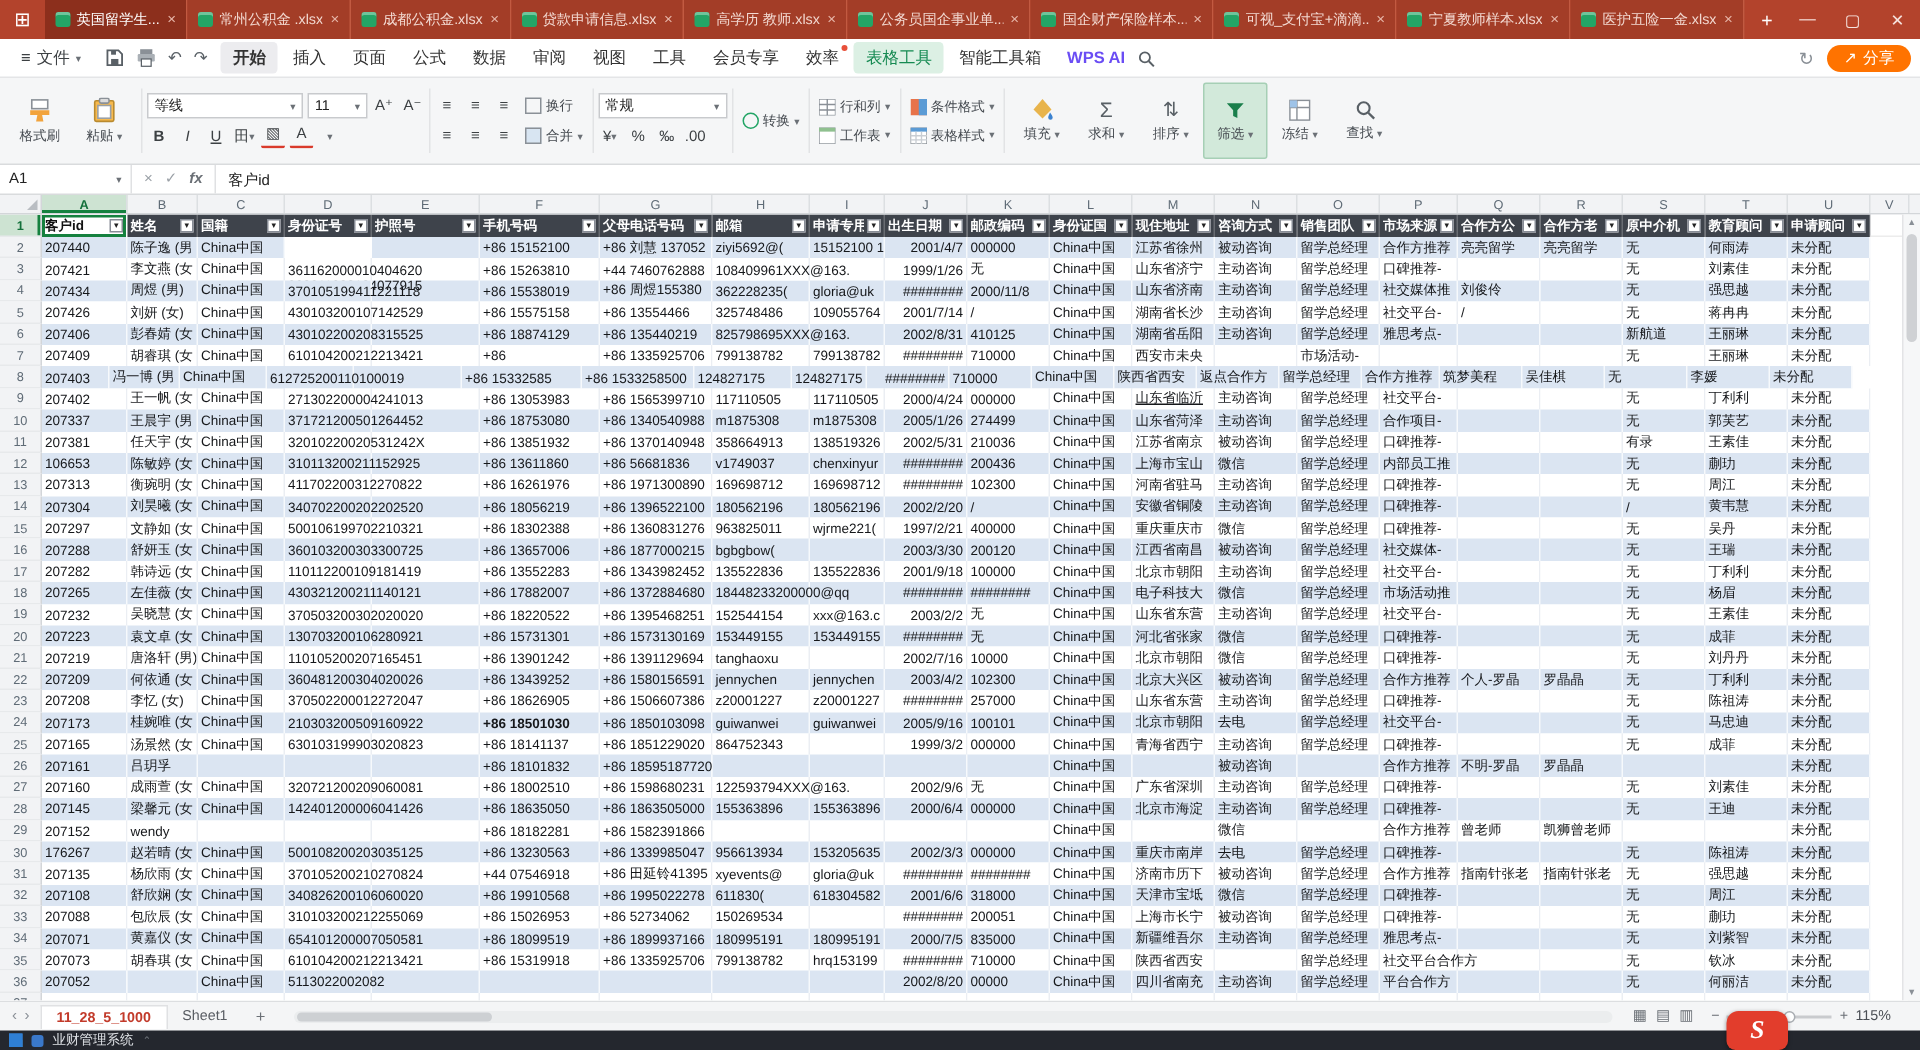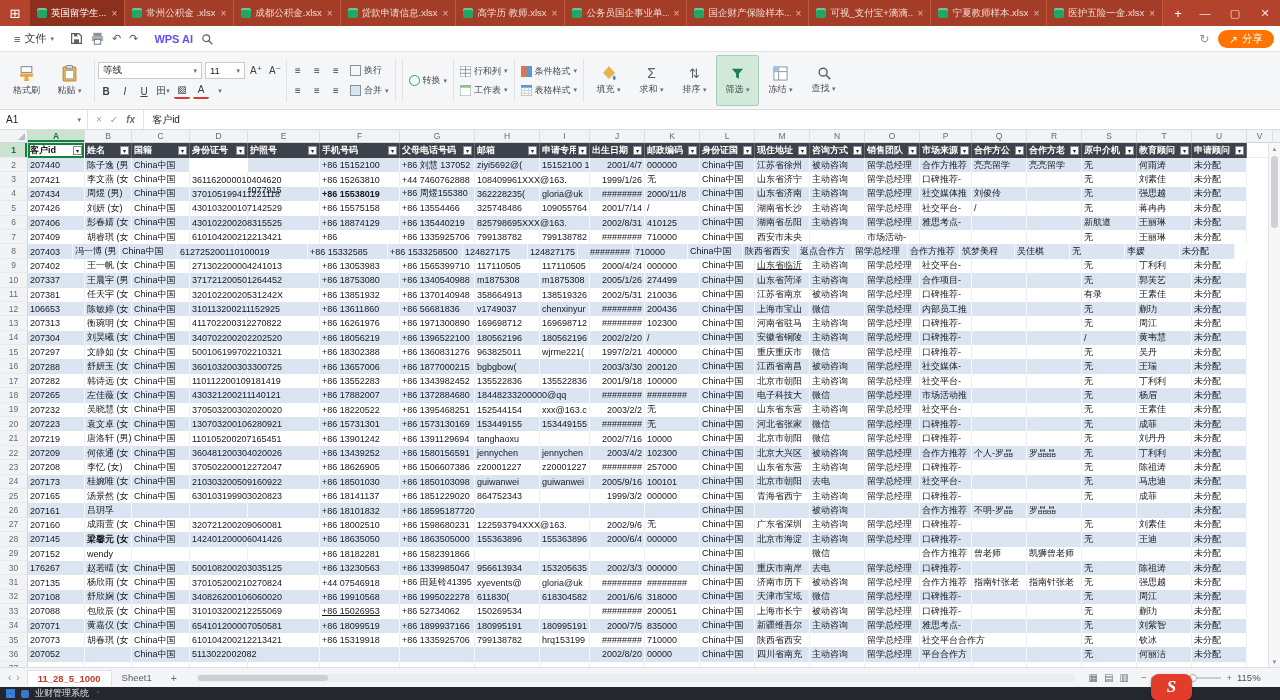--- a/index.html
+++ b/index.html
@@ -214,20 +214,34 @@
         <rect x="5" y="2" width="4" height="3.5" fill="#596066"></rect>
       </svg>
     <svg width="13" height="13" viewBox="0 0 16 16">
         <rect x="3" y="1" width="10" height="4" fill="#8a9097"></rect>
         <rect x="1" y="5" width="14" height="6" rx="1" fill="#aab0b6"></rect>
         <rect x="4" y="9" width="8" height="6" fill="#fff" stroke="#596066"></rect>
       </svg>
     <span style="color:#596066;font-size:11px">↶</span>
     <span style="color:#596066;font-size:11px">↷</span>
   </span>
+  <span class="menu-items">
+      <span class="menu-item active">开始</span>
+      <span class="menu-item">插入</span>
+      <span class="menu-item">页面</span>
+      <span class="menu-item">公式</span>
+      <span class="menu-item">数据</span>
+      <span class="menu-item">审阅</span>
+      <span class="menu-item">视图</span>
+      <span class="menu-item">工具</span>
+      <span class="menu-item">会员专享</span>
+      <span class="menu-item">效率<i class="dot"></i></span>
+      <span class="menu-item contextual">表格工具</span>
+      <span class="menu-item">智能工具箱</span>
+    </span>
   <span class="ai-label">WPS AI</span>
   <svg width="12" height="12" viewBox="0 0 16 16">
       <circle cx="7" cy="7" r="4.5" fill="none" stroke="#596066" stroke-width="1.6"></circle>
       <path d="M10.5 10.5 15 15" stroke="#596066" stroke-width="1.8"></path>
     </svg>
   <span class="mb-right">
     <span class="sync-glyph">↻</span>
     <span class="share-btn">
       <span>↗</span>
       <span>分享</span>
@@ -293,20 +307,34 @@
       <span class="mini">≡</span>
       <span class="mini">≡</span>
       <span class="pairbtn">
           <span class="icon-sq" style="border:1px solid #8a9097;background:#d8e5f2"></span>
           <span>合并</span>
           <span class="caret">▾</span>
         </span>
     </div>
   </div>
   <div class="rsep"></div>
+  <div class="vgroup">
+    <div class="hrowr">
+      <span class="selbox" style="width:86px">
+          <span>常规</span>
+          <span class="caret">▾</span>
+        </span>
+    </div>
+    <div class="hrowr">
+      <span class="mini">¥<span class="caret">▾</span></span>
+      <span class="mini">%</span>
+      <span class="mini">‰</span>
+      <span class="mini">.00</span>
+    </div>
+  </div>
   <div class="rsep"></div>
   <div class="vgroup">
     <span class="pairbtn">
         <span class="icon-sq" style="border-radius:50%;border:1.5px solid #23a566"></span>
         <span>转换</span>
         <span class="caret">▾</span>
       </span>
   </div>
   <div class="rsep"></div>
   <div class="vgroup">
@@ -564,21 +592,21 @@
         <div class="cell" style="width: 55px;">未分配</div>
         <div class="cell outside" style="width: 26px;"></div>
       </div>
       <div class="row band">
         <div class="rownum">4</div>
         <div class="cell" style="width: 57px;">207434</div>
         <div class="cell" style="width: 47px;">周煜 (男)</div>
         <div class="cell" style="width: 58px;">China中国</div>
         <div class="cell spill" style="width: 58px;">370105199411221118</div>
         <div class="cell" style="width: 72px;"></div>
-        <div class="cell" style="width: 80px; font-weight: bold;">+86 15538019</div>
+        <div class="cell" style="width: 80px;">+86 15538019</div>
         <div class="cell" style="width: 75px;">+86 周煜155380</div>
         <div class="cell" style="width: 65px;">362228235(</div>
         <div class="cell" style="width: 50px;">gloria@uk</div>
         <div class="cell right" style="width: 55px;">########</div>
         <div class="cell" style="width: 55px;">2000/11/8</div>
         <div class="cell" style="width: 55px;">China中国</div>
         <div class="cell" style="width: 55px;">山东省济南</div>
         <div class="cell" style="width: 55px;">主动咨询</div>
         <div class="cell" style="width: 55px;">留学总经理</div>
         <div class="cell" style="width: 52px;">社交媒体推</div>
@@ -1064,21 +1092,21 @@
         <div class="cell" style="width: 55px;">未分配</div>
         <div class="cell outside" style="width: 26px;"></div>
       </div>
       <div class="row band">
         <div class="rownum">24</div>
         <div class="cell" style="width: 57px;">207173</div>
         <div class="cell" style="width: 47px;">桂婉唯 (女</div>
         <div class="cell" style="width: 58px;">China中国</div>
         <div class="cell spill" style="width: 58px;">210303200509160922</div>
         <div class="cell" style="width: 72px;"></div>
-        <div class="cell" style="width: 80px;">+86 18501030</div>
+        <div class="cell" style="width: 80px; font-weight: bold;">+86 18501030</div>
         <div class="cell" style="width: 75px;">+86 1850103098</div>
         <div class="cell" style="width: 65px;">guiwanwei</div>
         <div class="cell" style="width: 50px;">guiwanwei</div>
         <div class="cell right" style="width: 55px;">2005/9/16</div>
         <div class="cell" style="width: 55px;">100101</div>
         <div class="cell" style="width: 55px;">China中国</div>
         <div class="cell" style="width: 55px;">北京市朝阳</div>
         <div class="cell" style="width: 55px;">去电</div>
         <div class="cell" style="width: 55px;">留学总经理</div>
         <div class="cell spill" style="width: 52px;">社交平台-</div>
@@ -1160,21 +1188,21 @@
         <div class="cell" style="width: 55px;"></div>
         <div class="cell" style="width: 55px;"></div>
         <div class="cell" style="width: 55px;">无</div>
         <div class="cell" style="width: 55px;">刘素佳</div>
         <div class="cell" style="width: 55px;">未分配</div>
         <div class="cell outside" style="width: 26px;"></div>
       </div>
       <div class="row band">
         <div class="rownum">28</div>
         <div class="cell" style="width: 57px;">207145</div>
-        <div class="cell" style="width: 47px; font-weight: bold;">梁馨元 (女</div>
+        <div class="cell" style="width: 47px;">梁馨元 (女</div>
         <div class="cell" style="width: 58px;">China中国</div>
         <div class="cell spill" style="width: 58px;">142401200006041426</div>
         <div class="cell" style="width: 72px;"></div>
         <div class="cell" style="width: 80px;">+86 18635050</div>
         <div class="cell" style="width: 75px;">+86 1863505000</div>
         <div class="cell" style="width: 65px;">155363896</div>
         <div class="cell" style="width: 50px;">155363896</div>
         <div class="cell right" style="width: 55px;">2000/6/4</div>
         <div class="cell" style="width: 55px;">000000</div>
         <div class="cell" style="width: 55px;">China中国</div>
@@ -1289,21 +1317,21 @@
         <div class="cell" style="width: 55px;">未分配</div>
         <div class="cell outside" style="width: 26px;"></div>
       </div>
       <div class="row plain">
         <div class="rownum">33</div>
         <div class="cell" style="width: 57px;">207088</div>
         <div class="cell" style="width: 47px;">包欣辰 (女</div>
         <div class="cell" style="width: 58px;">China中国</div>
         <div class="cell spill" style="width: 58px;">310103200212255069</div>
         <div class="cell" style="width: 72px;"></div>
-        <div class="cell" style="width: 80px; text-decoration: underline;">+86 15026953</div>
+        <div class="cell" style="width: 80px;">+86 15026953</div>
         <div class="cell" style="width: 75px;">+86 52734062</div>
         <div class="cell spill" style="width: 65px;">150269534</div>
         <div class="cell" style="width: 50px;"></div>
         <div class="cell right" style="width: 55px;">########</div>
         <div class="cell" style="width: 55px;">200051</div>
         <div class="cell" style="width: 55px;">China中国</div>
         <div class="cell" style="width: 55px;">上海市长宁</div>
         <div class="cell" style="width: 55px;">被动咨询</div>
         <div class="cell" style="width: 55px;">留学总经理</div>
         <div class="cell spill" style="width: 52px;">口碑推荐-</div>

